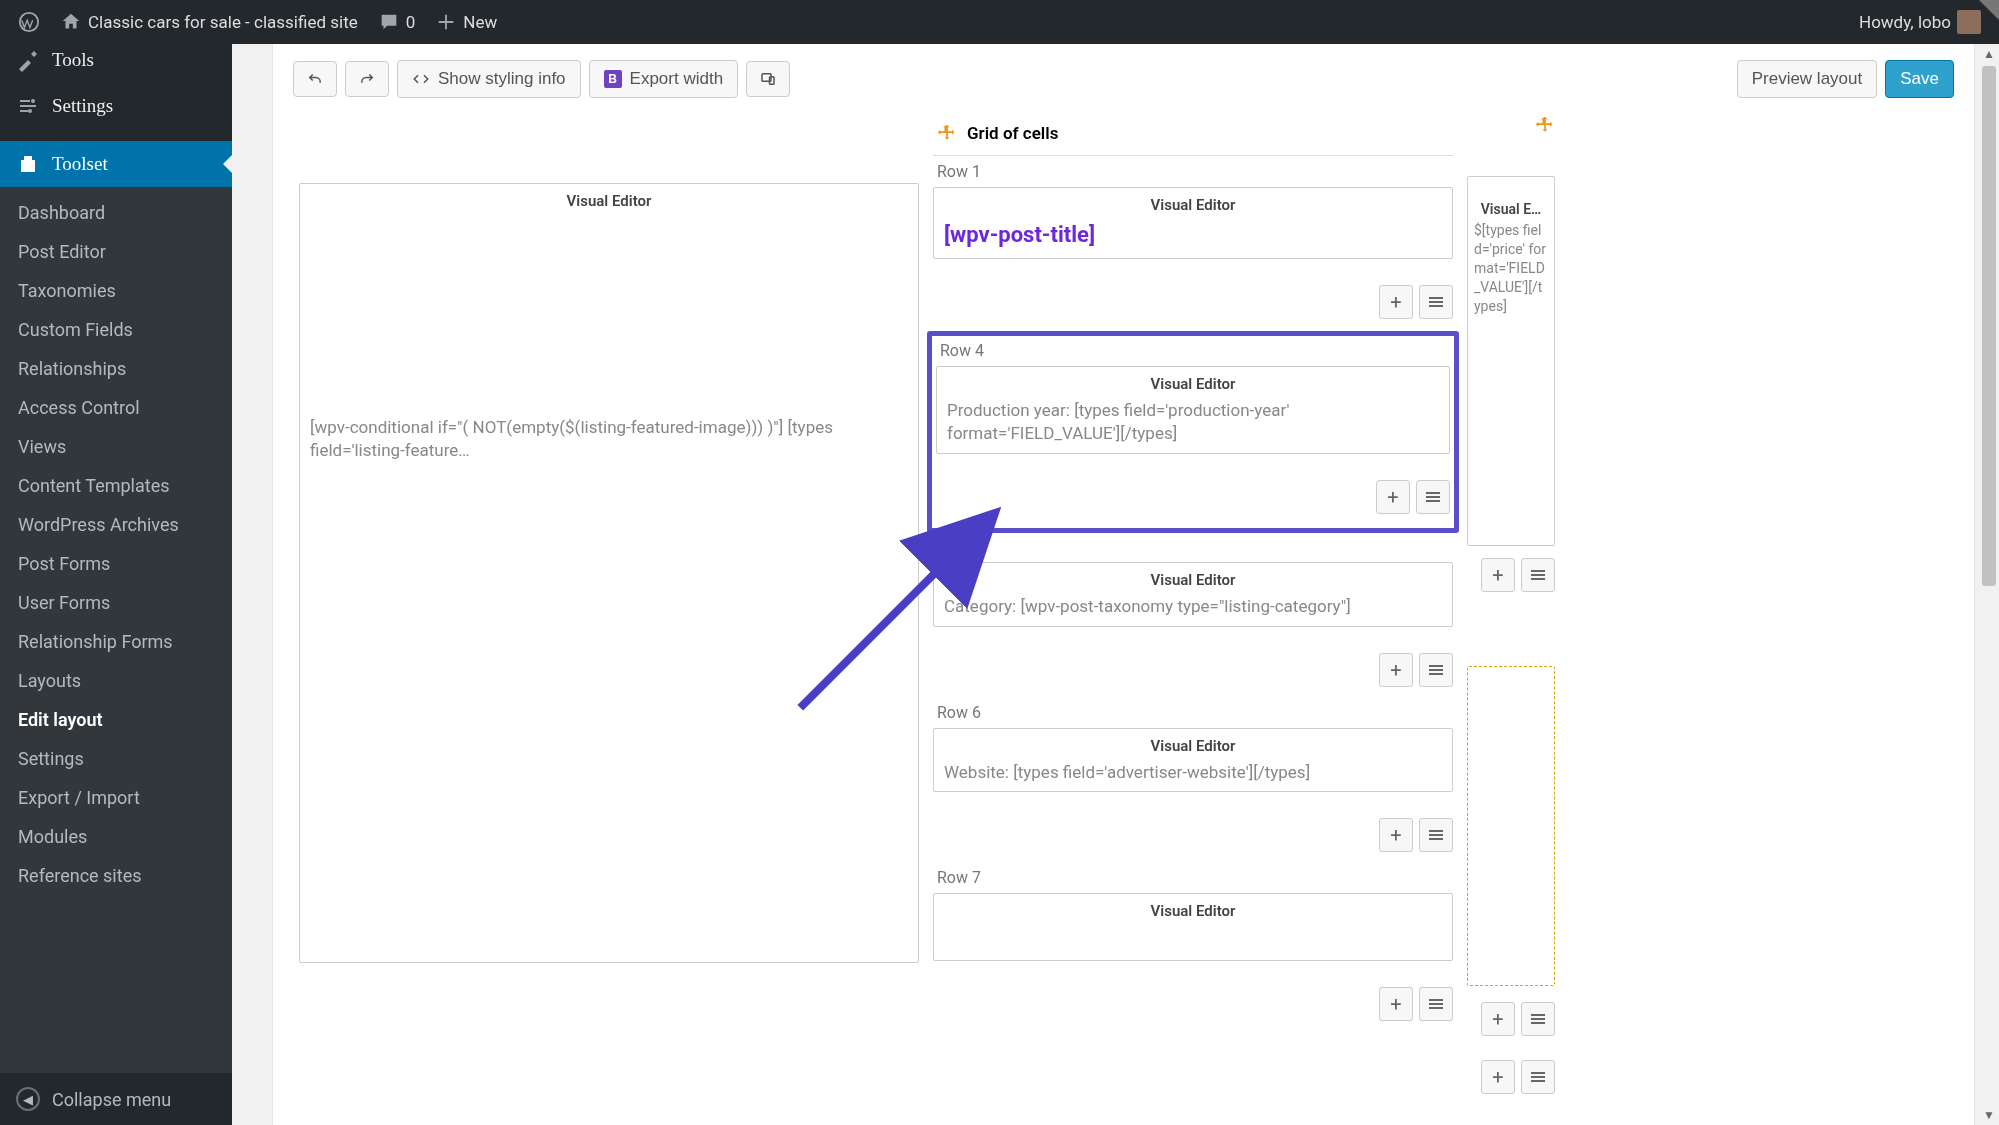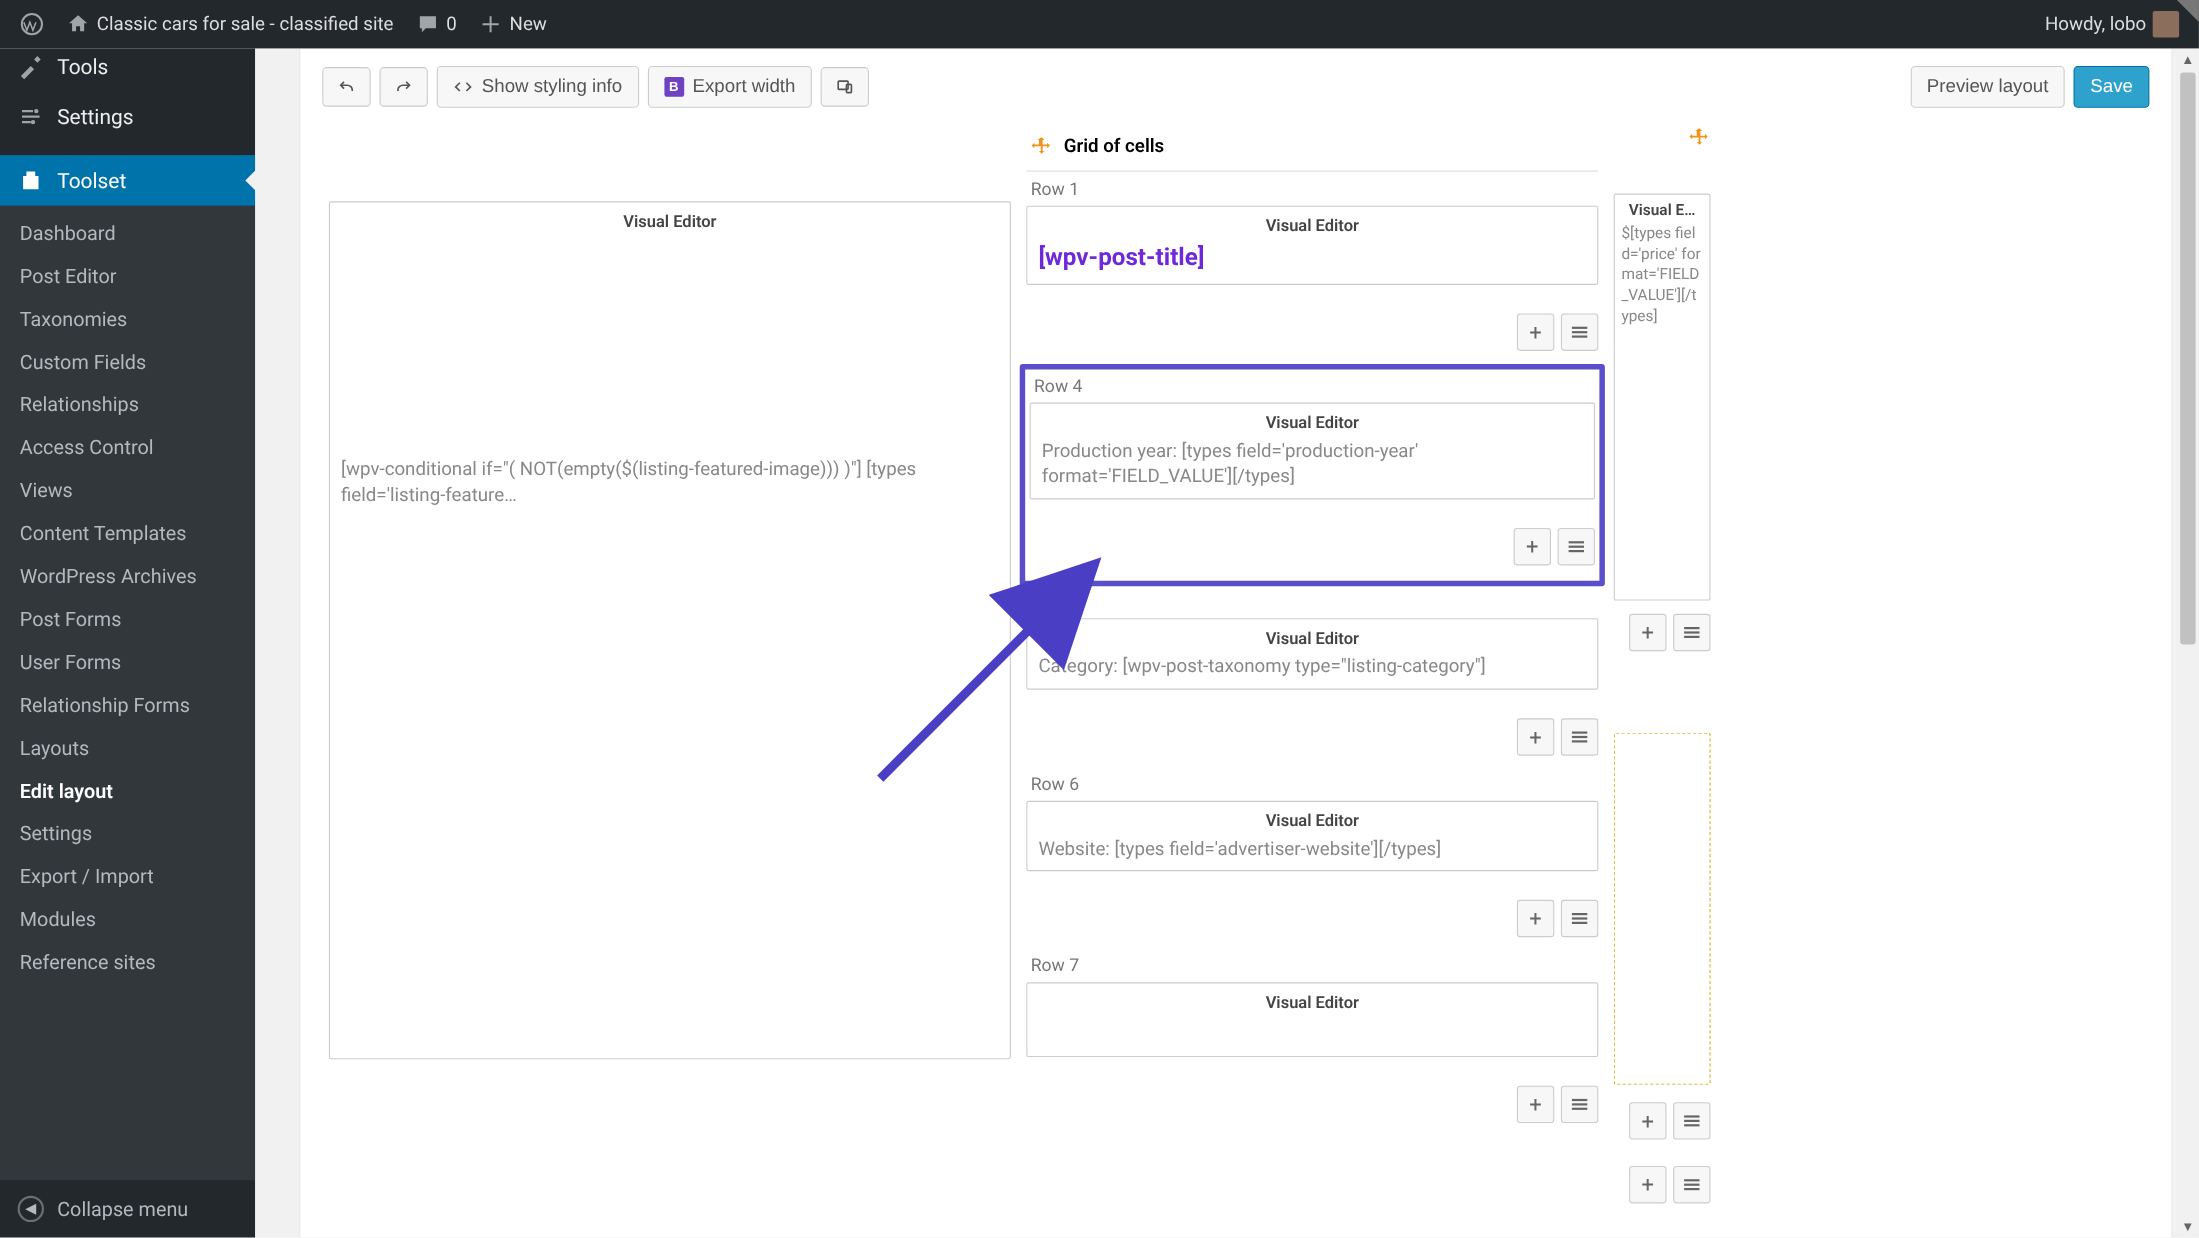--- a/index.html
+++ b/index.html
@@ -11,21 +11,21 @@
 .adminbar .right { margin-left: auto; }
 .adminbar .item { display: flex; align-items: center; gap: 6px; padding: 16px 10px; height: 44px; color: #ddd; cursor: pointer; font-size: 17px; }
 .adminbar .ico { width: 22px; height: 22px; display: inline-flex; align-items: center; justify-content: center; font-size: 20px; color: #a0a5aa; }
 .adminbar .site-title { font-size: 17px; }
 .adminbar .avatar { width: 24px; height: 24px; background: #8b6f5c; border-radius: 2px; display: inline-block; }
 .tri-right { position: absolute; right: 0; top: 0; width: 20px; height: 20px; }
 .tri-right::before { content: ""; position: absolute; right: 0; top: 0; border: 10px solid transparent; border-top-color: #777; border-right-color: #777; }
 
 
 .sidebar { position: absolute; left: 0; top: 44px; bottom: 0; width: 232px; background: #23282d; color: #eee; display: flex; flex-direction: column; }
-.sidebar .toplink { display: flex; align-items: center; gap: 12px; padding: 11px 16px; color: #eee; font-size: 19px; cursor: pointer; }
+.sidebar .toplink { display: flex; align-items: center; gap: 12px; padding: 11px 16px; color: #eee; font-size: 19px; cursor: pointer; font-family: Liberation Serif, serif; }
 .sidebar .toplink.cutoff { padding-top: 4px; }
 .sidebar .toplink .mico { width: 24px; height: 24px; display: inline-flex; align-items: center; justify-content: center; color: #9ea3a8; font-size: 20px; }
 .sidebar .toplink.active { background: #0073aa; color: #fff; position: relative; }
 .sidebar .toplink.active .mico { color: #fff; }
 .sidebar .toplink.active::after { content: ""; position: absolute; right: -1px; top: 50%; transform: translateY(-50%); border: 10px solid transparent; border-right-color: #f1f1f1; }
 .submenu { background: #32373c; color: #b4b9be; display: flex; flex-direction: column; padding: 6px 0 10px; font-size: 18px; flex: 1; }
 .submenu .sitem { padding: 9px 18px; cursor: pointer; }
 .submenu .sitem.bold { color: #fff; font-weight: 600; }
 .collapse { padding: 14px 16px; display: flex; align-items: center; gap: 12px; color: #b4b9be; font-size: 18px; cursor: pointer; }
 .collapse .circ { width: 24px; height: 24px; border: 2px solid #6b6f74; border-radius: 50%; display: inline-flex; align-items: center; justify-content: center; font-size: 13px; }
@@ -66,21 +66,21 @@
 .ra-btn { border: 1px solid #ccc; background: #f7f7f7; width: 34px; height: 34px; border-radius: 3px; display: inline-flex; align-items: center; justify-content: center; color: #666; cursor: pointer; }
 .ra-btn .plus { font-size: 20px; line-height: 1; }
 .ra-btn .bars { width: 14px; display: inline-block; }
 .ra-btn .bars span { display: block; height: 2px; background: #666; margin: 2px 0; }
 
 .highlight { border: 5px solid #5a4fc9; border-radius: 3px; padding: 1px 4px 2px; margin: 0 -6px 0 -6px; }
 .arrow { position: absolute; left: -150px; top: 380px; pointer-events: none; z-index: 5; }
 .arrow svg { width: 230px; height: 230px; }
 
 .rightcell { border: 1px solid #ccc; border-radius: 2px; padding: 6px 6px; font-size: 14px; color: #888; }
-.rightcell .label { font-weight: 600; font-size: 14px; color: #444; text-align: center; margin-bottom: 4px; white-space: nowrap; overflow: hidden; text-overflow: ellipsis; }
+.rightcell .label { font-weight: 600; font-size: 14px; color: #444; text-align: center; margin-bottom: 4px; white-space: nowrap; overflow: hidden; text-overflow: ellipsis; margin-top: 18px; }
 .rightcell .content { font-size: 14px; line-height: 1.35; word-break: break-all; }
 .placeholder { border: 1px dashed #d6a400; border-radius: 2px; min-height: 320px; margin-top: 52px; }
 
 .scrollbar { position: absolute; right: 0; top: 44px; bottom: 0; width: 20px; background: #f1f1f1; }
 .track-arrow { width: 20px; height: 20px; display: block; text-align: center; font-size: 12px; color: #666; line-height: 20px; }
 .thumb { position: absolute; left: 3px; right: 3px; top: 22px; height: 520px; background: #c1c1c1; border-radius: 3px; }
 
 </style>
 </head>
 <body>

